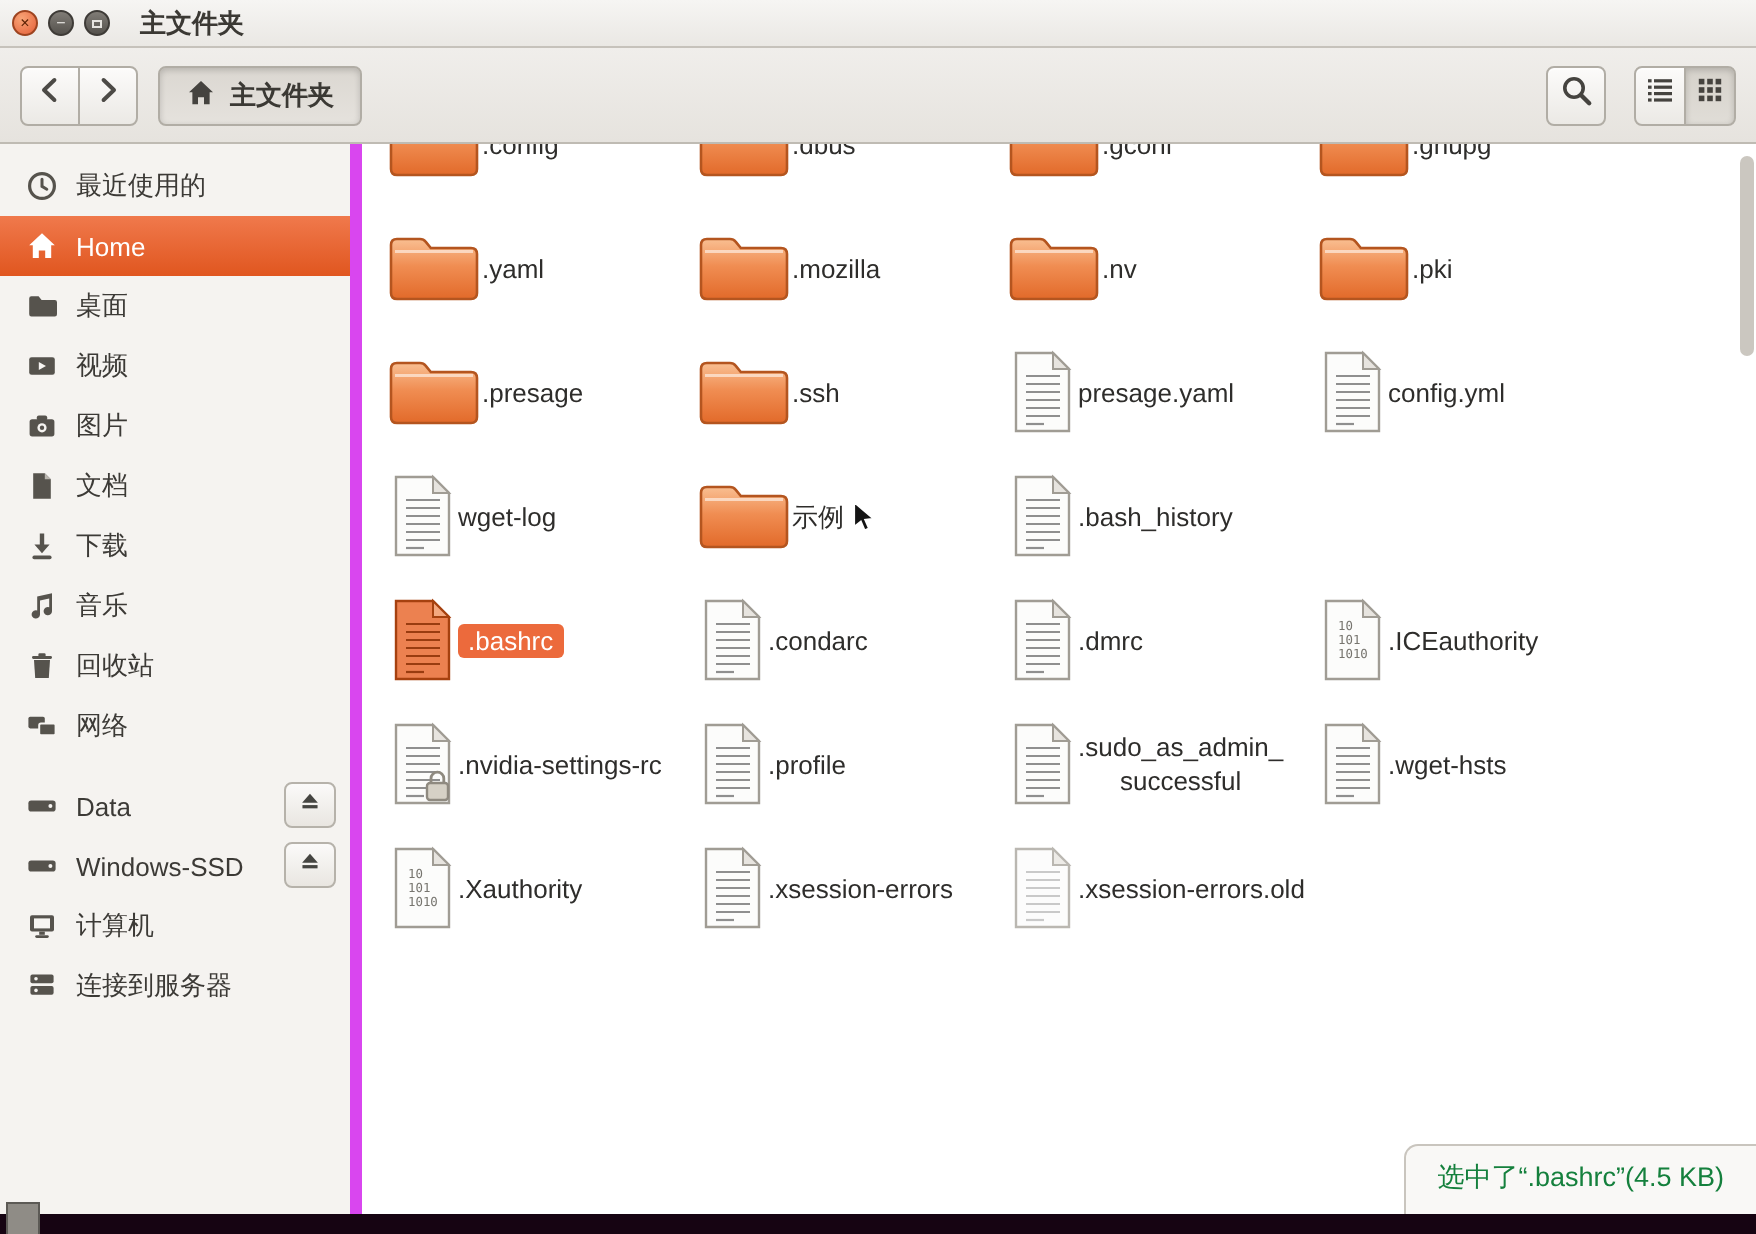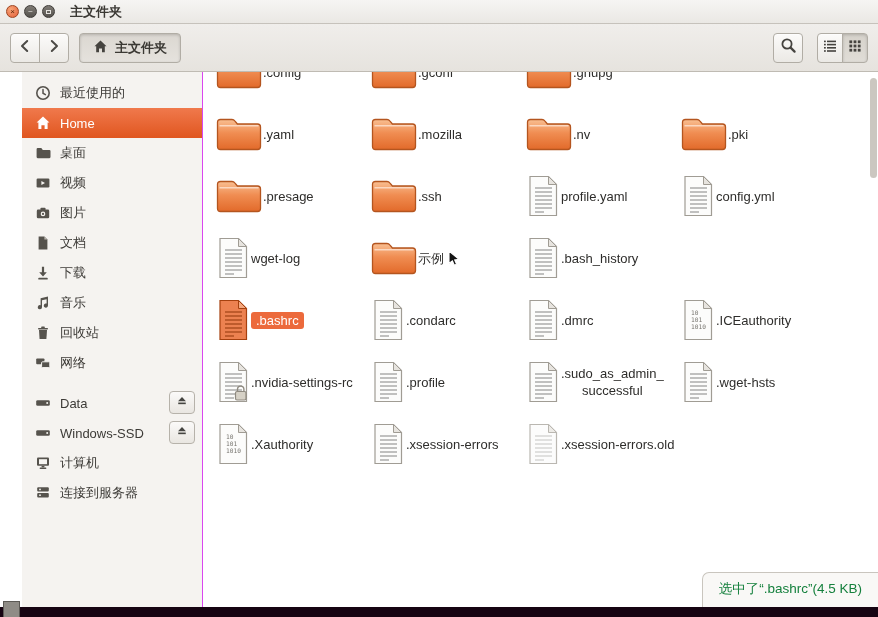--- a/index.html
+++ b/index.html
@@ -35,22 +35,22 @@
   .toolbar-spacer { flex:1; }
   .search-btn { width:30px; margin-right:14px; }
   .view-group .tb-btn { width:26px; }
   .view-group .tb-btn:first-child { border-radius:4px 0 0 4px; }
   .view-group .tb-btn:last-child { border-radius:0 4px 4px 0; margin-left:-1px; }
   .view-group .tb-btn.active { background:linear-gradient(#d6d2cb,#e0ddd7);
     box-shadow:inset 0 1px 3px rgba(0,0,0,.18); }
 
   
   .content { display:flex; height:535px; }
-  .sidebar { width:181px; background:#f5f3f0; border-right:1px solid #d946ef;
-    padding-top:6px; font-size:13px; color:#3c3a36; flex:none;margin-left:22px; }
+  .sidebar { width:181px; background:#f5f3f0; border-right:6px solid #d946ef;
+    padding-top:6px; font-size:13px; color:#3c3a36; flex:none; }
   .sb-item { height:30px; display:flex; align-items:center; padding-left:13px;
     position:relative; cursor:default; }
   .sb-item.gap { margin-top:10px; }
   .sb-item.active { background:linear-gradient(var(--sidebar-active-top,#f0794c),
     var(--sidebar-active-bottom,#e0561f)); color:#fff; }
   .sb-ico { width:25px; display:flex; align-items:center; flex:none; }
   .sb-label { white-space:nowrap; }
   .eject { position:absolute; right:7px; top:3px; width:26px; height:23px;
     border:1px solid #b6b2aa; border-radius:4px;
     background:linear-gradient(#fbfaf9,#e9e6e1);
@@ -319,20 +319,29 @@
               </span>
               <span class="cell-label">.config</span>
             </div>
             <div class="cell">
               <span class="icon-box">
                 <svg width="48" height="38" viewBox="0 0 48 38">
     <path d="M2.5 7.5 q0-3 3-3 h11.5 q1.8 0 2.8 1.3 l2.6 3.2 h20.1 q3 0 3 3 v19.5 q0 3-3 3 h-37 q-3 0-3-3 z" fill="url(#gradFolder)" stroke="#b4551f" stroke-width="1.3"></path>
     <path d="M4.5 10.8 h39" stroke="rgba(255,255,255,0.55)" stroke-width="1.5" fill="none"></path>
   </svg>
               </span>
+              <span class="cell-label">.dbus</span>
+            </div>
+            <div class="cell">
+              <span class="icon-box">
+                <svg width="48" height="38" viewBox="0 0 48 38">
+    <path d="M2.5 7.5 q0-3 3-3 h11.5 q1.8 0 2.8 1.3 l2.6 3.2 h20.1 q3 0 3 3 v19.5 q0 3-3 3 h-37 q-3 0-3-3 z" fill="url(#gradFolder)" stroke="#b4551f" stroke-width="1.3"></path>
+    <path d="M4.5 10.8 h39" stroke="rgba(255,255,255,0.55)" stroke-width="1.5" fill="none"></path>
+  </svg>
+              </span>
               <span class="cell-label">.gconf</span>
             </div>
             <div class="cell">
               <span class="icon-box">
                 <svg width="48" height="38" viewBox="0 0 48 38">
     <path d="M2.5 7.5 q0-3 3-3 h11.5 q1.8 0 2.8 1.3 l2.6 3.2 h20.1 q3 0 3 3 v19.5 q0 3-3 3 h-37 q-3 0-3-3 z" fill="url(#gradFolder)" stroke="#b4551f" stroke-width="1.3"></path>
     <path d="M4.5 10.8 h39" stroke="rgba(255,255,255,0.55)" stroke-width="1.5" fill="none"></path>
   </svg>
               </span>
               <span class="cell-label">.gnupg</span>
@@ -402,21 +411,21 @@
     <path d="M23.5 2.5 l8 8 h-8 z" fill="#e7e4df" stroke="#a09c94" stroke-width="1"></path>
     <path d="M10 14 H27" stroke="#8f8f8f" stroke-width="1.1"></path>
                   <path d="M10 18 H27" stroke="#8f8f8f" stroke-width="1.1"></path>
                   <path d="M10 22 H27" stroke="#8f8f8f" stroke-width="1.1"></path>
                   <path d="M10 26 H27" stroke="#8f8f8f" stroke-width="1.1"></path>
                   <path d="M10 30 H27" stroke="#8f8f8f" stroke-width="1.1"></path>
                   <path d="M10 34 H27" stroke="#8f8f8f" stroke-width="1.1"></path>
                   <path d="M10 38 H19" stroke="#8f8f8f" stroke-width="1.1"></path>
   </svg>
               </span>
-              <span class="cell-label">profile.yaml</span>
+              <span class="cell-label">presage.yaml</span>
             </div>
             <div class="cell">
               <span class="icon-box">
                 <svg width="36" height="44" viewBox="0 0 36 44">
     <path d="M5 2.5 h18.5 l8 8 v31 h-26.5 z" fill="#fcfcfb" stroke="#a09c94" stroke-width="1.2"></path>
     <path d="M23.5 2.5 l8 8 h-8 z" fill="#e7e4df" stroke="#a09c94" stroke-width="1"></path>
     <path d="M10 14 H27" stroke="#8f8f8f" stroke-width="1.1"></path>
                   <path d="M10 18 H27" stroke="#8f8f8f" stroke-width="1.1"></path>
                   <path d="M10 22 H27" stroke="#8f8f8f" stroke-width="1.1"></path>
                   <path d="M10 26 H27" stroke="#8f8f8f" stroke-width="1.1"></path>

